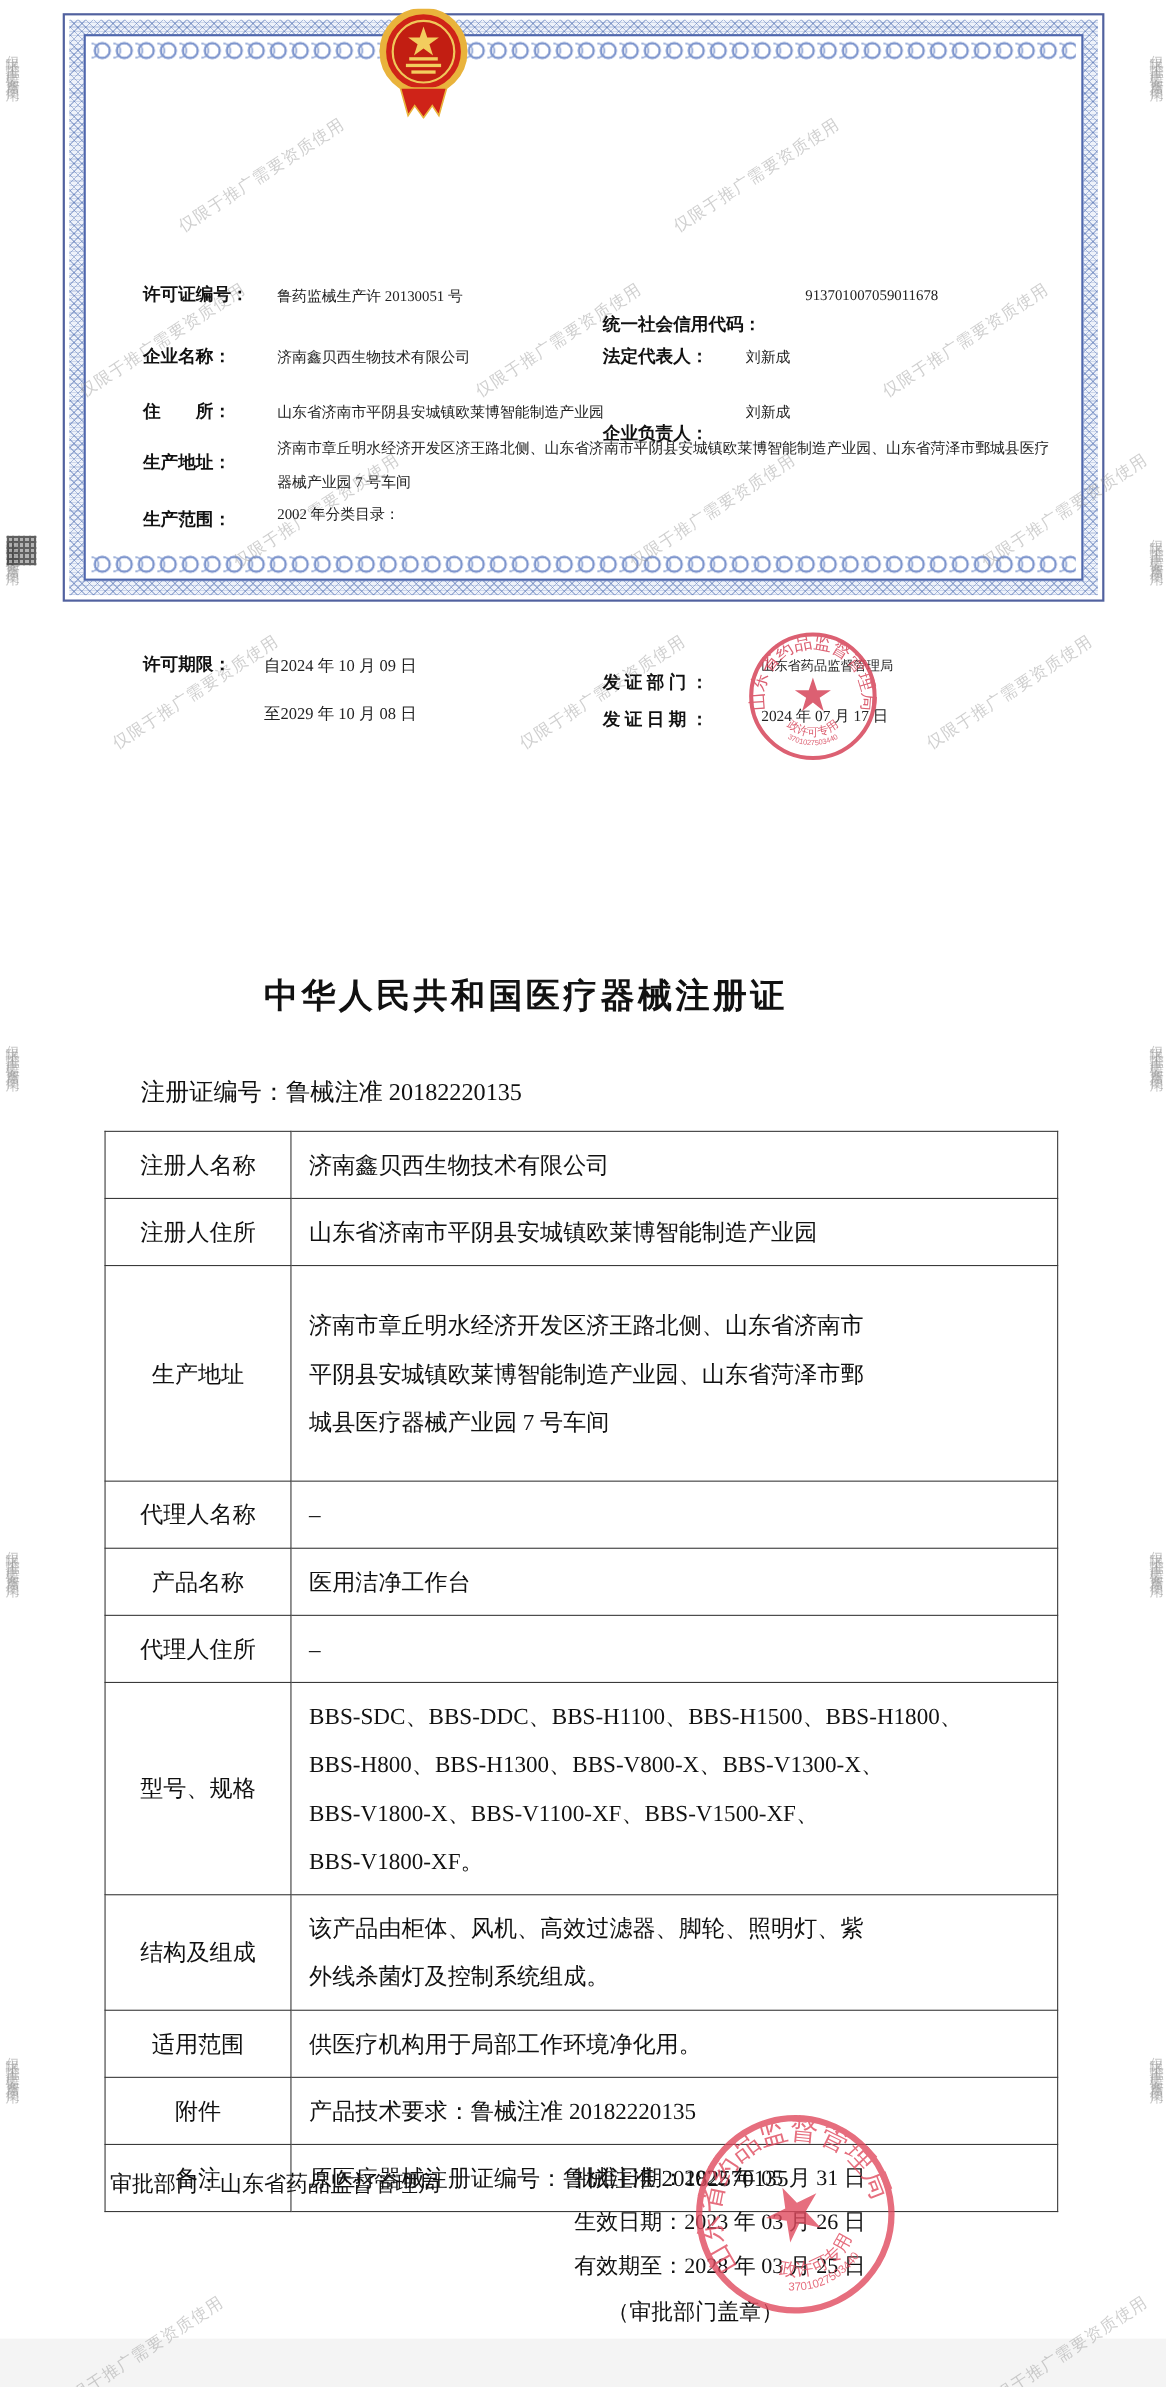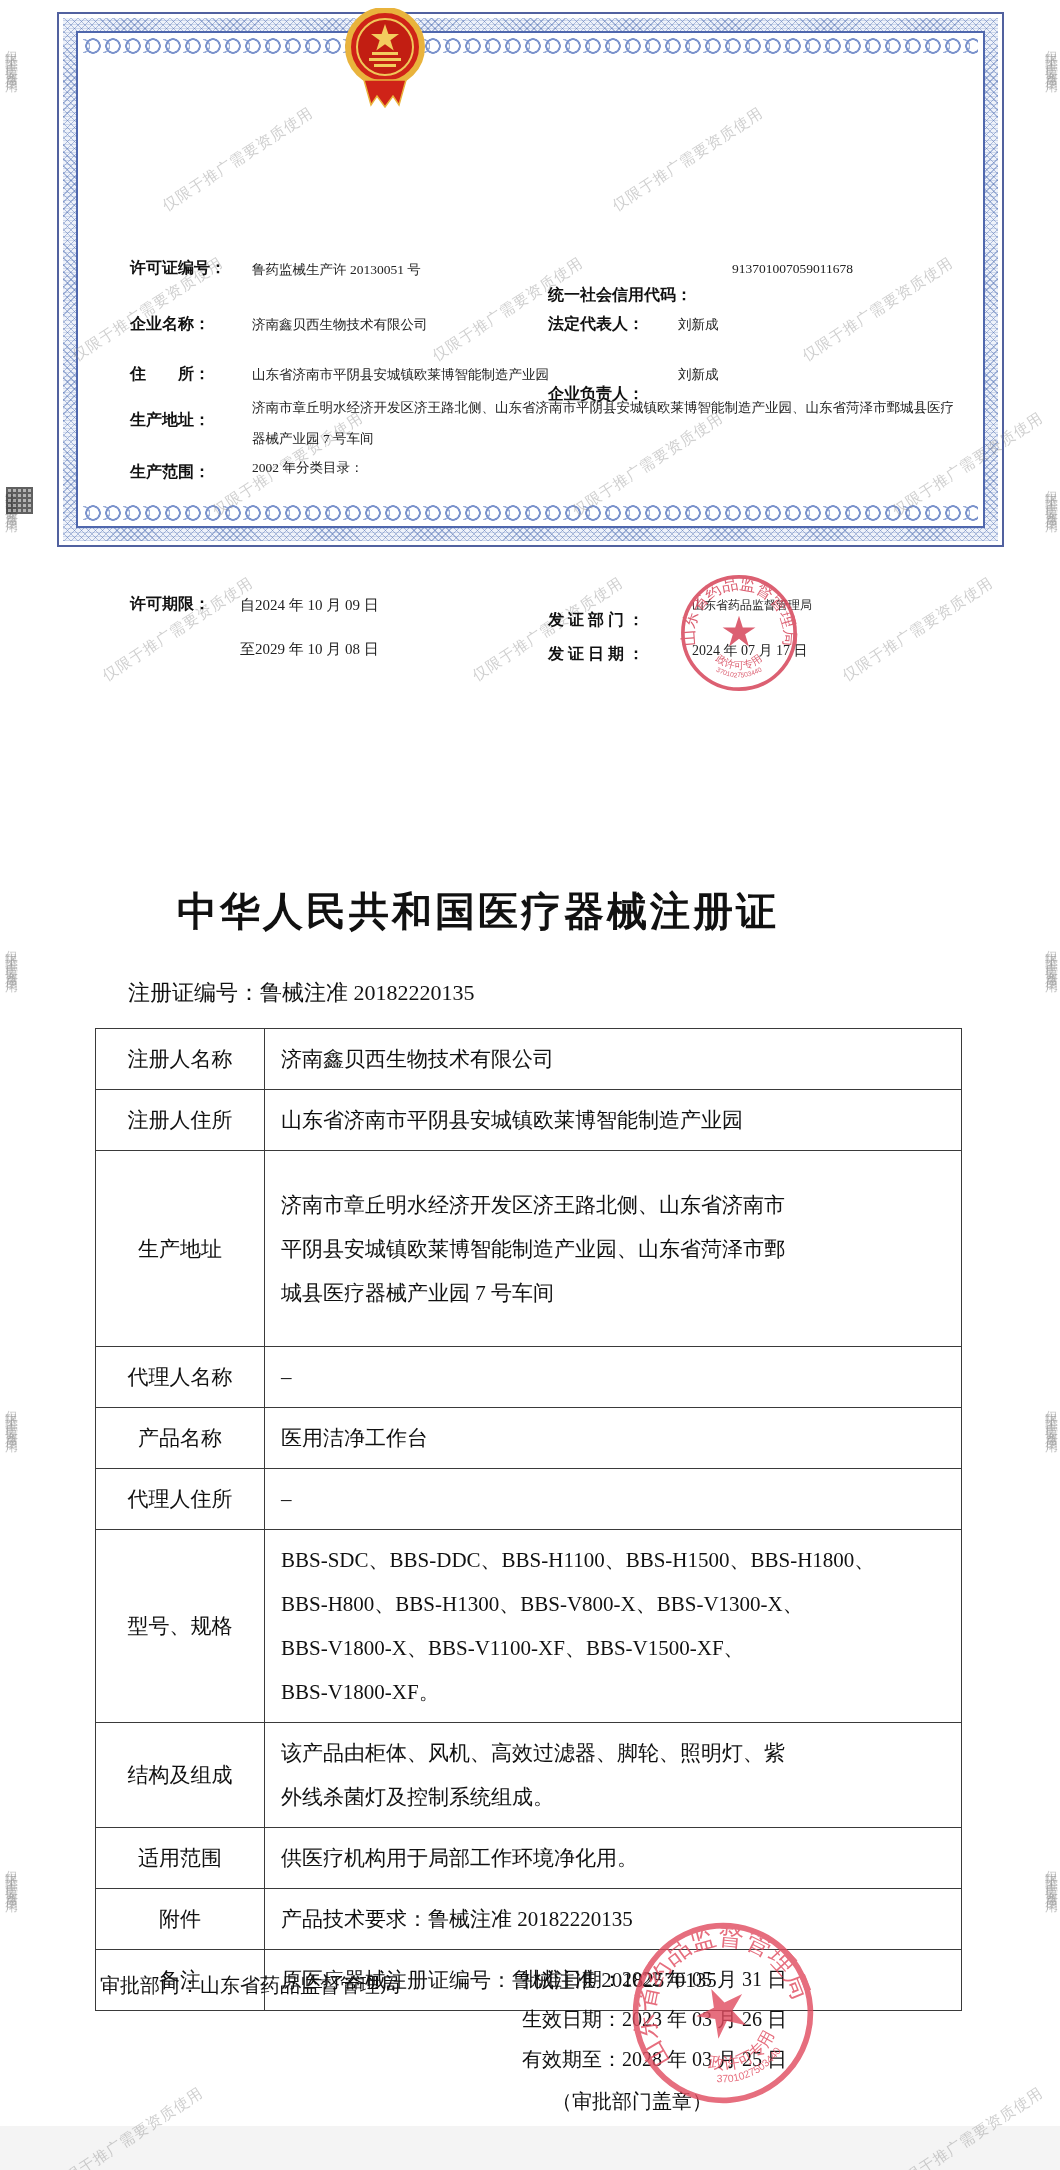--- a/index.html
+++ b/index.html
@@ -31,21 +31,21 @@
        font-weight:bold;font-size:16px;color:#111;white-space:nowrap;}
   .val{position:absolute;z-index:5;font-size:13.5px;color:#222;white-space:nowrap;}
   .valw{position:absolute;z-index:5;font-size:13.5px;color:#222;line-height:31px;}
   .gold-title{position:absolute;z-index:5;left:57px;width:943px;top:122px;text-align:center;
        font-size:47px;font-weight:bold;letter-spacing:8px;
        background:linear-gradient(180deg,#e8c96f 5%,#a97c14 55%,#7c5a08 95%);
        -webkit-background-clip:text;background-clip:text;color:transparent;
        text-shadow:0 1px 0 rgba(255,255,255,.25);}
   
   .c2-title{position:absolute;z-index:5;left:0;width:956px;text-align:center;top:884px;
-       font-size:40px;font-weight:bold;letter-spacing:3px;color:#111;
+       font-size:31px;font-weight:bold;letter-spacing:3px;color:#111;
        font-family:"Liberation Sans","DejaVu Sans",sans-serif;}
   .c2-certno{position:absolute;z-index:5;left:128px;top:978px;font-size:22px;color:#111;}
   table.reg{position:absolute;z-index:5;left:95px;top:1028px;width:867px;
        border-collapse:collapse;font-size:21px;color:#111;}
   table.reg td{border:1.5px solid #3a3a3a;vertical-align:middle;}
   td.rl{width:160px;text-align:center;padding:6px 4px;}
   td.rv{padding:8px 16px;line-height:44px;white-space:pre-line;}
   .foot{position:absolute;z-index:5;font-size:20px;color:#111;white-space:nowrap;}
   
   .seal{position:absolute;z-index:6;opacity:.85;}

